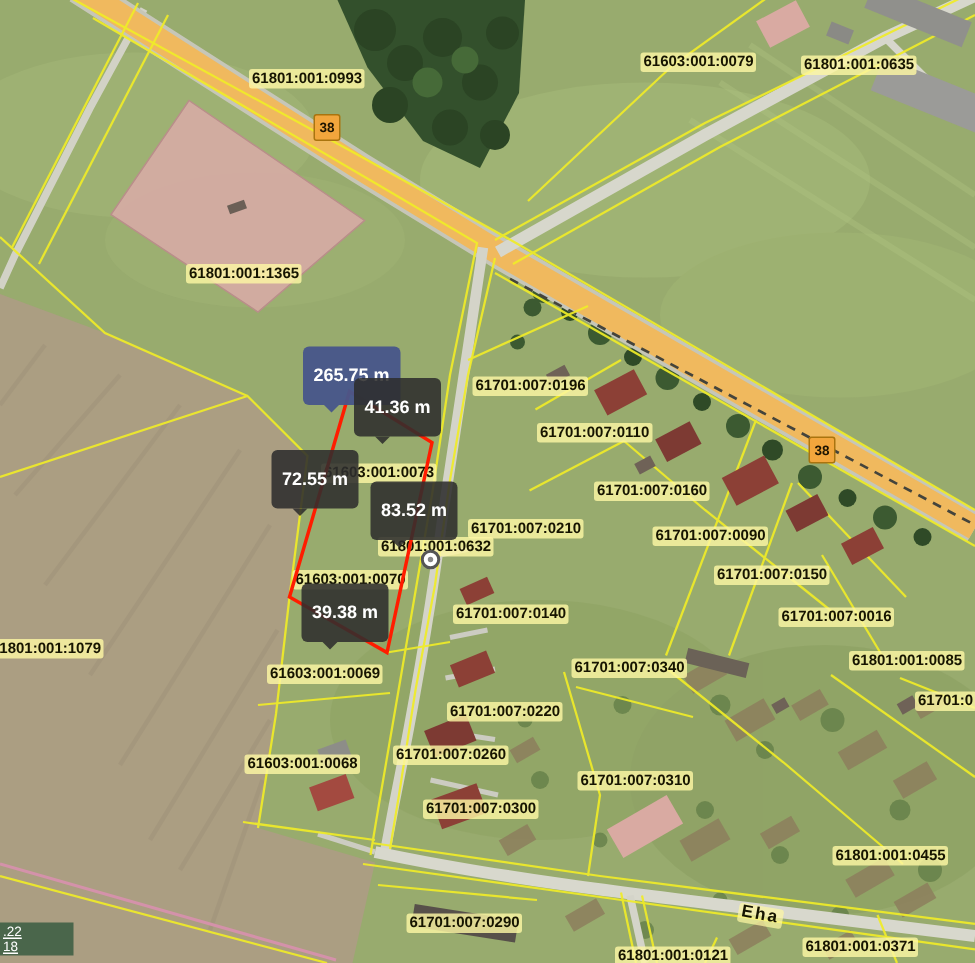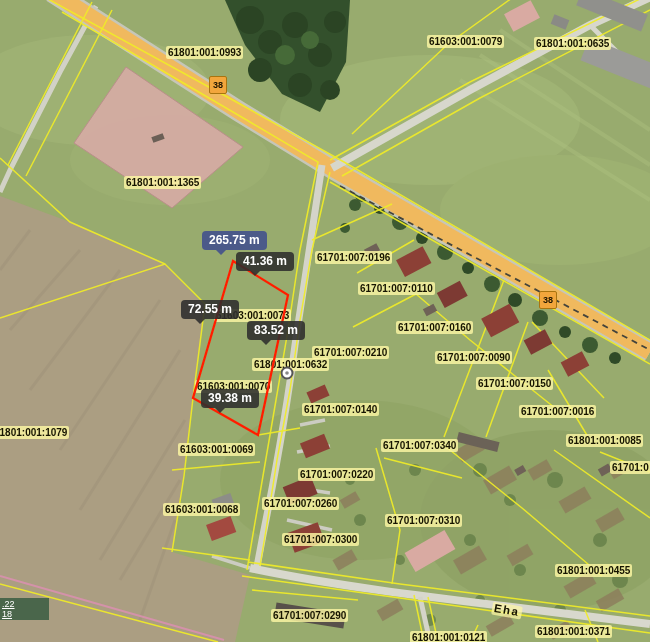--- a/index.html
+++ b/index.html
@@ -8,27 +8,27 @@
   #stage svg{position:absolute;left:0;top:0;}
   .chip{position:absolute;background:rgba(253,247,163,.82);color:#161400;
         font-weight:bold;font-size:10px;line-height:13px;height:13px;
         padding:0 2px;border-radius:2px;white-space:nowrap;z-index:3;}
   .chip.street{font-size:11.5px;letter-spacing:1.5px;transform:rotate(10deg);
         background:rgba(253,247,163,.72);}
   .badge38{position:absolute;z-index:3;background:#f2a63c;border:1px solid #a9740f;
         color:#1d1400;font-weight:bold;font-size:9px;line-height:10px;
         padding:3px 3px;border-radius:2px;}
   .measure{position:absolute;z-index:6;color:#fff;font-weight:bold;font-size:12px;
-        line-height:15px;padding:2px 7px;border-radius:4px;
+        line-height:15px;padding:12px 7px;border-radius:4px;
         background:rgba(45,45,45,.88);white-space:nowrap;}
   .measure:after{content:"";position:absolute;left:14px;top:100%;
         border:5px solid transparent;border-top-color:rgba(45,45,45,.88);}
   .measure.total{background:rgba(72,86,138,.96);}
   .measure.total:after{border-top-color:rgba(72,86,138,.96);}
-  .coords{position:absolute;z-index:7;left:0;top:598px;width:44px;height:21px;
+  .coords{position:absolute;z-index:7;left:0;top:615px;width:44px;height:21px;
         background:rgba(56,92,66,.85);color:#fff;font-size:9px;line-height:10px;
         padding:1px 3px 0 2px;text-decoration:underline;}
   .coords div{white-space:nowrap;}
   #overlay{z-index:5;pointer-events:none;}
 </style>
 </head>
 <body>
 
 <div id="stage">
 

